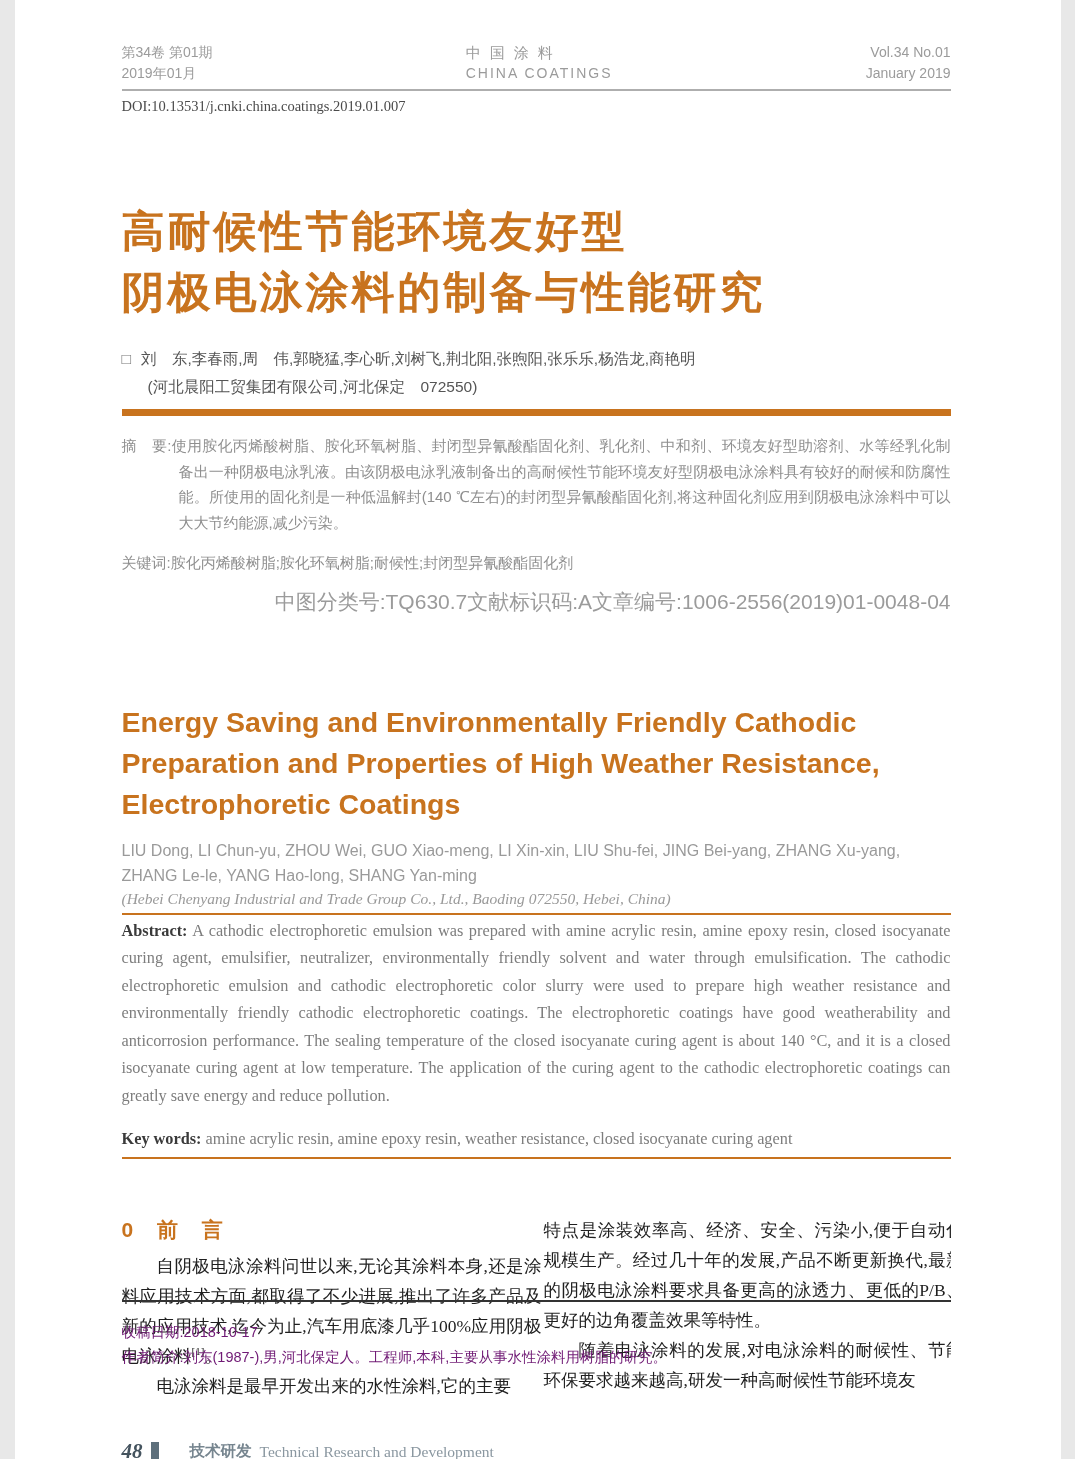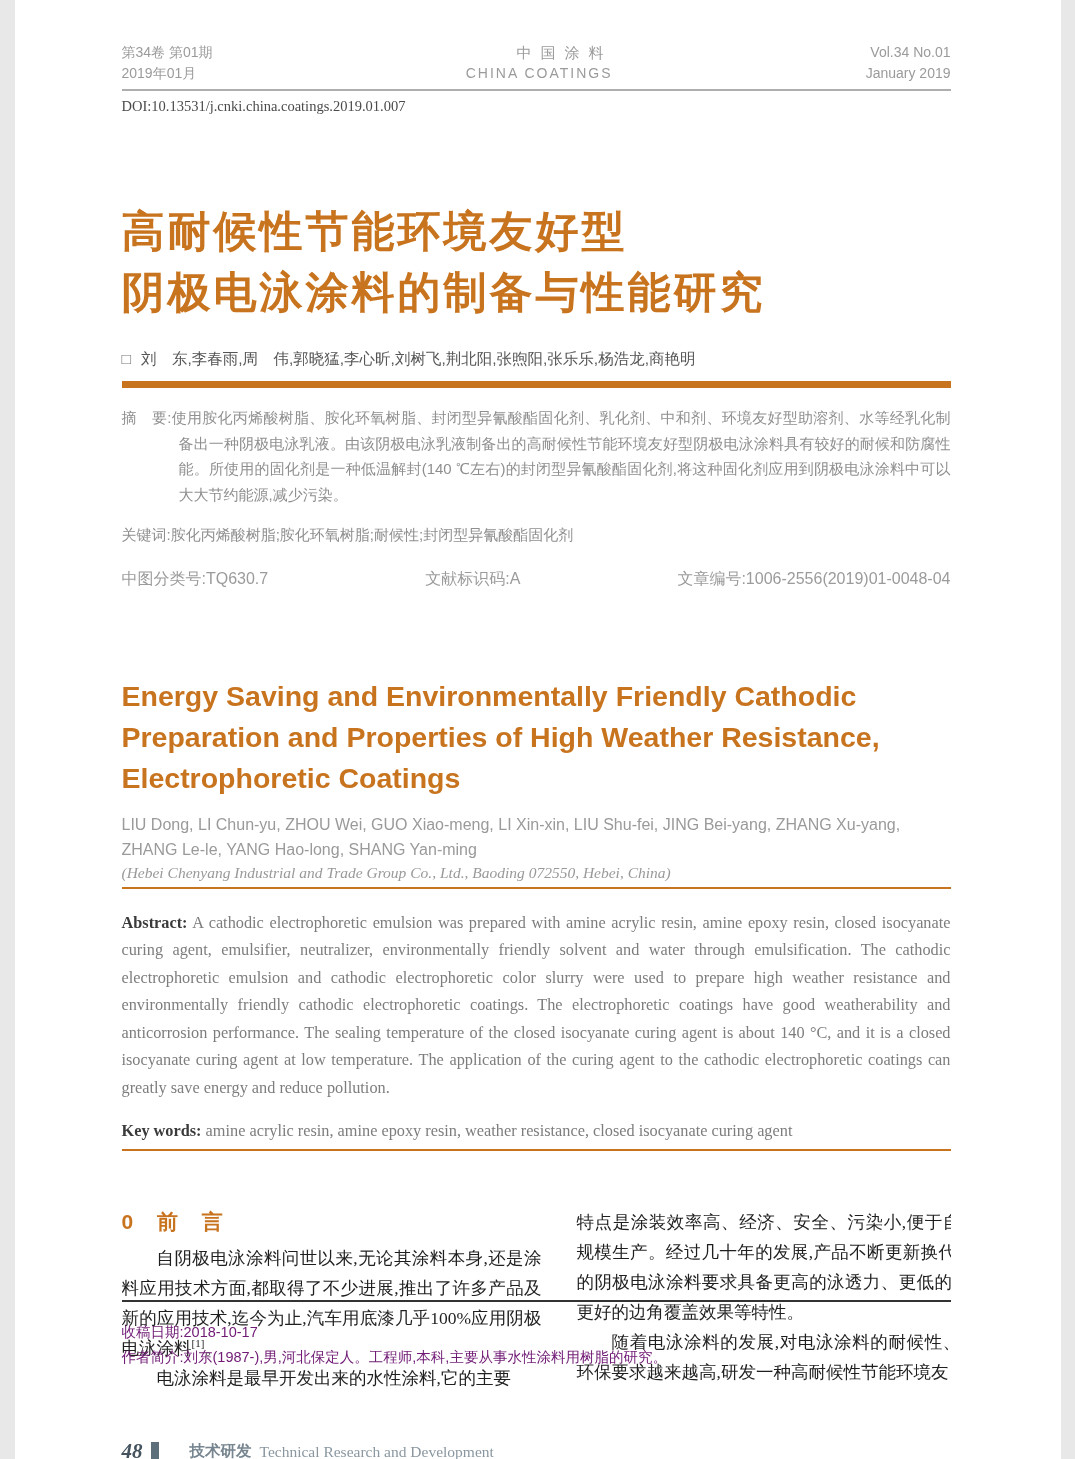--- a/index.html
+++ b/index.html
@@ -13,68 +13,68 @@
     overflow:hidden;
     font-family:"Liberation Sans", sans-serif;
     color:#222;
   }
   
   .jheader{
     display:flex;justify-content:space-between;align-items:flex-start;
     border-bottom:2px solid #aeaeae;padding-bottom:5px;
     color:#9b9b9b;font-size:14px;line-height:21px;
   }
-  .jheader .c{text-align:right;}
+  .jheader .c{text-align:left;}
   .jheader .r{text-align:right;}
   .jname-cn{letter-spacing:9px;font-size:15px;}
   .jname-en{letter-spacing:2px;}
   .doi{margin-top:7px;font-size:14.5px;color:#4a4a4a;font-family:"Liberation Serif", serif;}
   
   .cn-title{
     margin-top:86px;
     color:#c8731e;font-weight:bold;font-size:43px;line-height:61px;letter-spacing:3px;
   }
   .authors-cn{margin-top:26px;font-size:15.5px;color:#555;}
   .authors-cn .marker{color:#777;margin-right:10px;}
   .affil-cn{margin-top:7px;font-size:15.5px;color:#555;padding-left:26px;}
   .orange-bar{margin-top:11px;height:7px;background:#c8731e;}
   
   .abs-cn{
     margin-top:17px;color:#8f8f8f;font-size:15px;line-height:25.5px;
     padding-left:57px;text-indent:-57px;text-align:justify;
   }
   .kw-cn{margin-top:1px;color:#8f8f8f;font-size:15px;line-height:25.5px;}
   .class-row{
-    margin-top:21px;display:flex;justify-content:space-between;
-    color:#9b9b9b;font-size:16px;
+    margin-top:12px;display:flex;justify-content:flex-end;
+    color:#9b9b9b;font-size:21px;
   }
   
   .en-title{
     margin-top:86px;color:#c8731e;font-weight:bold;
     font-size:28.5px;line-height:41px;white-space:nowrap;
   }
   .en-authors{margin-top:13px;color:#9a9a9a;font-size:16px;line-height:25px;}
   .en-affil{
     margin-top:2px;color:#999;font-size:15.5px;font-style:italic;
     font-family:"Liberation Serif", serif;
   }
   .thin-line{margin-top:5px;height:2px;background:#c8731e;}
   .abs-en{
-    margin-top:20px;color:#7d7d7d;font-size:16.3px;line-height:27.5px;
+    margin-top:2px;color:#7d7d7d;font-size:16.3px;line-height:27.5px;
     font-family:"Liberation Serif", serif;text-align:justify;
   }
   .abs-en b, .kw-en b{color:#3a3a3a;}
   .kw-en{
     color:#7d7d7d;font-size:16.3px;line-height:27.5px;
     font-family:"Liberation Serif", serif;
   }
   .thin-line2{margin-top:4px;height:2px;background:#c8731e;}
   
   .body-cols{
-    margin-top:56px;display:flex;gap:35px;height:180px;overflow:hidden;
+    margin-top:56px;display:flex;gap:2px;height:180px;overflow:hidden;
     font-family:"Liberation Serif", serif;
   }
   .col{width:420px;flex:0 0 420px;}
   .sec-head{
     color:#c8731e;font-weight:bold;font-size:21px;line-height:30px;
     word-spacing:18px;font-family:"Liberation Sans", sans-serif;margin-bottom:6px;
   }
   .body-p{
     margin:0;color:#1f1f1f;font-size:17.5px;line-height:30px;text-align:justify;
   }
@@ -121,20 +121,21 @@
   <div class="doi">DOI:10.13531/j.cnki.china.coatings.2019.01.007</div>
 
   <div class="cn-title">
     <div>高耐候性节能环境友好型</div>
     <div>阴极电泳涂料的制备与性能研究</div>
   </div>
 
   <div class="authors-cn">
     <span class="marker">□</span><span>刘　东,李春雨,周　伟,郭晓猛,李心昕,刘树飞,荆北阳,张煦阳,张乐乐,杨浩龙,商艳明</span>
   </div>
+  <div class="affil-cn">(河北晨阳工贸集团有限公司,河北保定　072550)</div>
 
   <div class="orange-bar"></div>
 
   <p class="abs-cn"><span>摘　要:</span><span>使用胺化丙烯酸树脂、胺化环氧树脂、封闭型异氰酸酯固化剂、乳化剂、中和剂、环境友好型助溶剂、水等经乳化制备出一种阴极电泳乳液。由该阴极电泳乳液制备出的高耐候性节能环境友好型阴极电泳涂料具有较好的耐候和防腐性能。所使用的固化剂是一种低温解封(140 ℃左右)的封闭型异氰酸酯固化剂,将这种固化剂应用到阴极电泳涂料中可以大大节约能源,减少污染。</span></p>
   <div class="kw-cn"><span>关键词:</span><span>胺化丙烯酸树脂;胺化环氧树脂;耐候性;封闭型异氰酸酯固化剂</span></div>
 
   <div class="class-row">
     <span>中图分类号:TQ630.7</span>
     <span>文献标识码:A</span>
     <span>文章编号:1006-2556(2019)01-0048-04</span>

